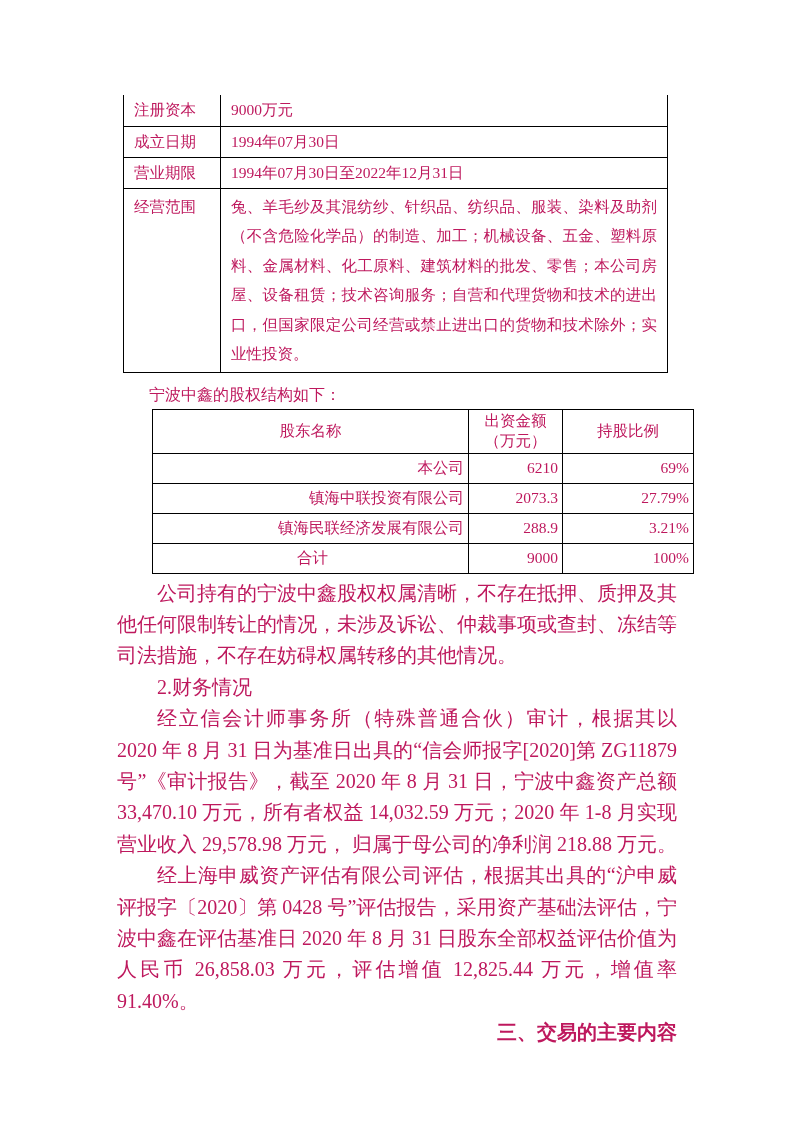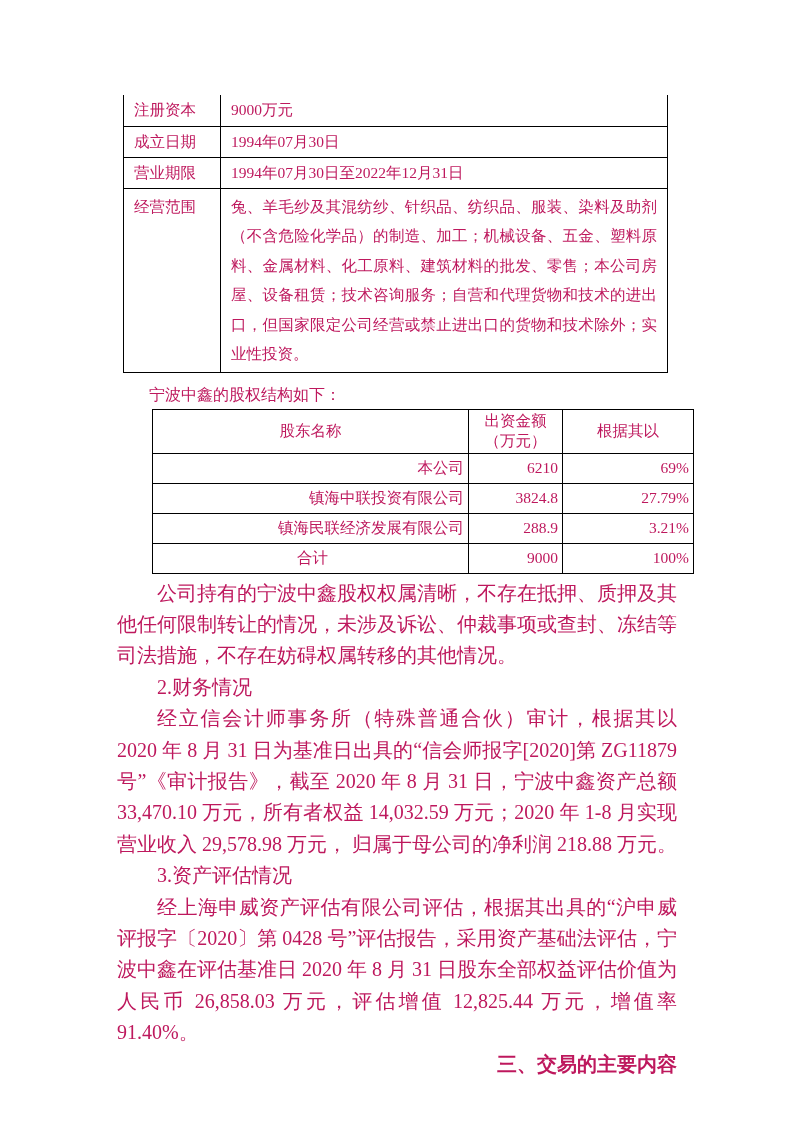--- a/index.html
+++ b/index.html
@@ -125,50 +125,49 @@
       </tbody>
     </table>
 
     <p class="intro">宁波中鑫的股权结构如下：</p>
 
     <table class="equity-table">
       <thead>
         <tr>
           <th class="col-name">股东名称</th>
           <th class="col-amount"><span>出资金额</span><br><span>（万元）</span></th>
-          <th class="col-ratio">根据其以</th>
+          <th class="col-ratio">持股比例</th>
         </tr>
       </thead>
       <tbody>
         <tr>
           <td class="cell-name">本公司</td>
           <td class="cell-num">6210</td>
           <td class="cell-num">69%</td>
         </tr>
         <tr>
           <td class="cell-name">镇海中联投资有限公司</td>
-          <td class="cell-num">3824.8</td>
+          <td class="cell-num">2073.3</td>
           <td class="cell-num">27.79%</td>
         </tr>
         <tr>
           <td class="cell-name">镇海民联经济发展有限公司</td>
           <td class="cell-num">288.9</td>
           <td class="cell-num">3.21%</td>
         </tr>
         <tr class="total-row">
           <td class="cell-name">合计</td>
           <td class="cell-num">9000</td>
           <td class="cell-num">100%</td>
         </tr>
       </tbody>
     </table>
 
     <div class="body-text">
       <p>公司持有的宁波中鑫股权权属清晰，不存在抵押、质押及其他任何限制转让的情况，未涉及诉讼、仲裁事项或查封、冻结等司法措施，不存在妨碍权属转移的其他情况。</p>
       <p>2.财务情况</p>
       <p>经立信会计师事务所（特殊普通合伙）审计，根据其以 2020 年 8 月 31 日为基准日出具的“信会师报字[2020]第 ZG11879 号”《审计报告》，截至 2020 年 8 月 31 日，宁波中鑫资产总额 33,470.10 万元，所有者权益 14,032.59 万元；2020 年 1-8 月实现营业收入 29,578.98 万元， 归属于母公司的净利润 218.88 万元。</p>
-      <p>3.资产评估情况</p>
       <p>经上海申威资产评估有限公司评估，根据其出具的“沪申威评报字〔2020〕第 0428 号”评估报告，采用资产基础法评估，宁波中鑫在评估基准日 2020 年 8 月 31 日股东全部权益评估价值为人民币 26,858.03 万元，评估增值 12,825.44 万元，增值率 91.40%。</p>
       <p class="section-heading">三、交易的主要内容</p>
     </div>
 
   </div>
 </div>
 
 </body></html>

